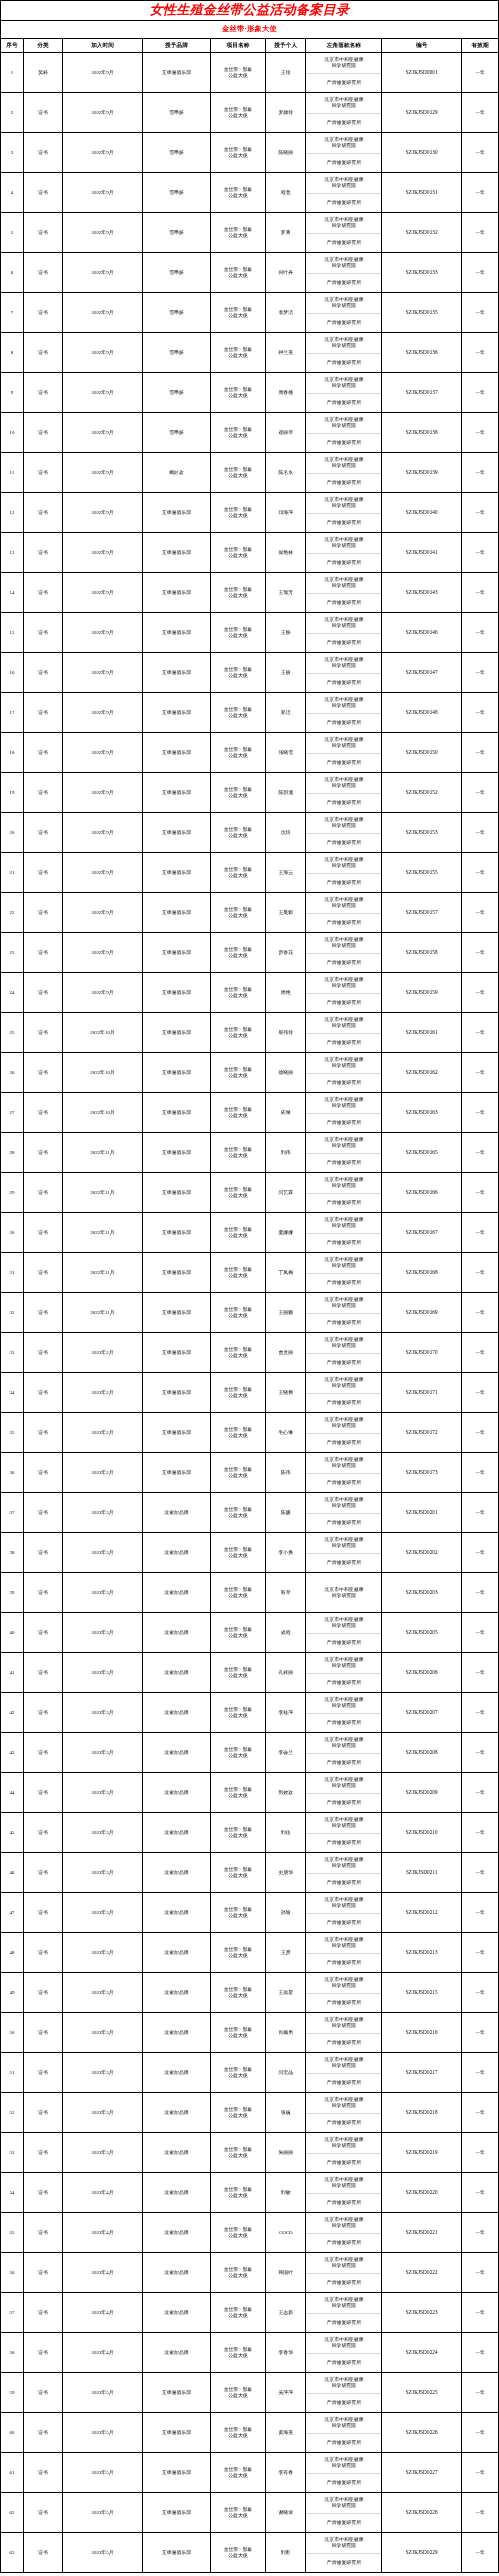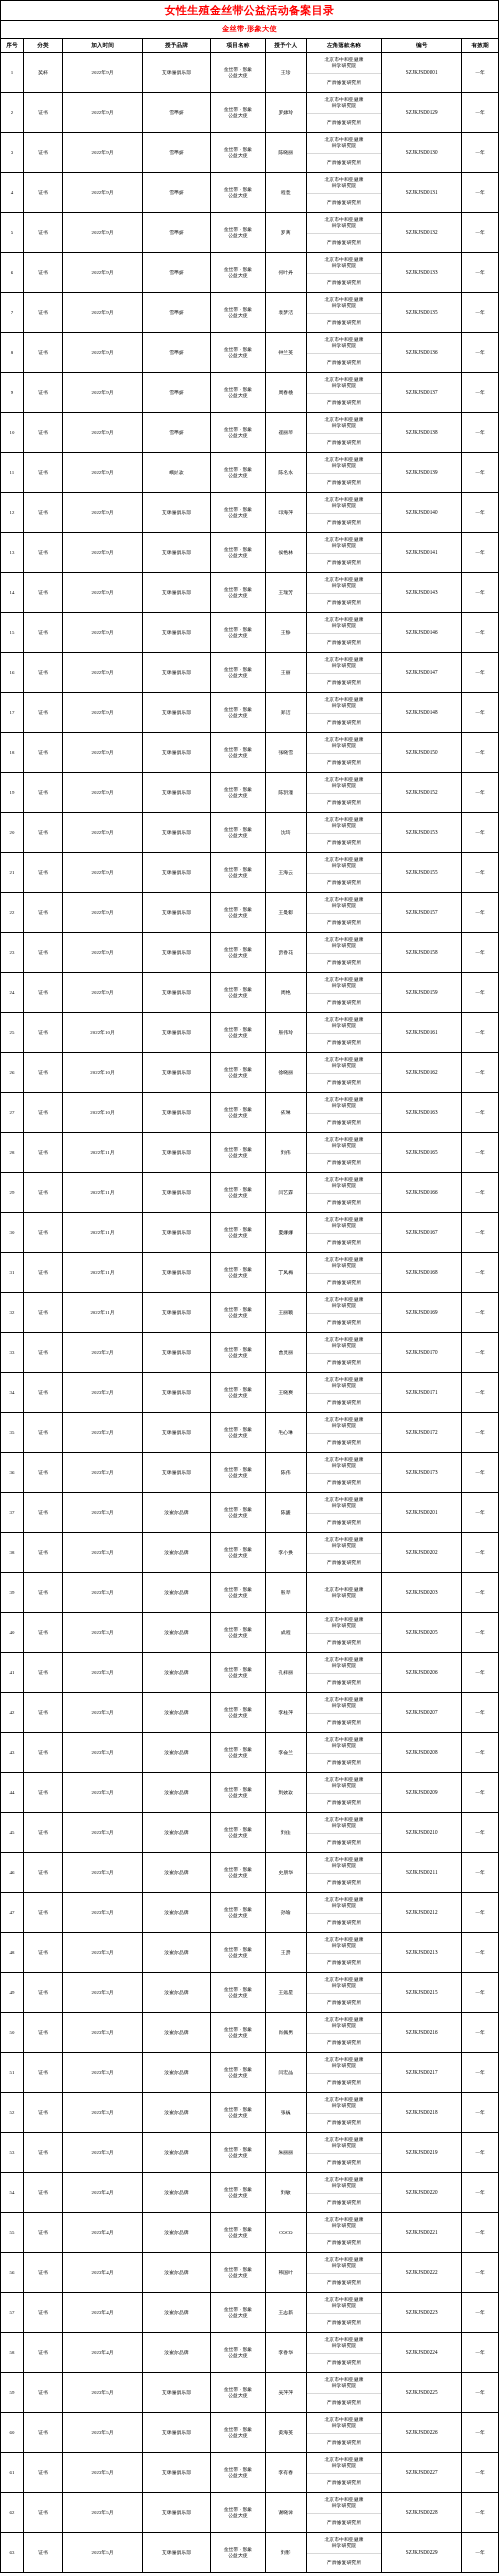--- a/index.html
+++ b/index.html
@@ -1,21 +1,21 @@
 <!DOCTYPE html>
 <html style="font-size:8.2px"><head>
 <meta charset="utf-8">
 <style>
   html,body{margin:0;padding:0;background:#fff;}
   body{font-family:"Liberation Serif","DejaVu Serif",serif;-webkit-font-smoothing:none;}
   .sheet{width:499px;margin:0;padding:0;background:#fff;box-sizing:border-box;}
   table.reg{border-collapse:collapse;table-layout:fixed;width:499px;}
   table.reg td,table.reg th{border:0.5px solid #000;padding:0;text-align:center;vertical-align:middle;color:#000;}
   .title-row td{border:1px solid #000;height:18.5px;}
-  .title-txt{color:#ff0000;font-weight:bold;font-size:11px;letter-spacing:0.3px;line-height:1.1;}
+  .title-txt{color:#ff0000;font-weight:bold;font-size:13px;letter-spacing:0.3px;line-height:1.1;font-style:italic;}
   .subtitle-row td{border:1px solid #000;height:17.5px;}
   .subtitle-txt{color:#ff0000;font-weight:bold;font-size:7.2px;letter-spacing:0.3px;line-height:1.1;}
   thead th{border:1px solid #000;height:13.4px;font-weight:bold;font-size:5.7px;}
   tbody td{font-size:4.9px;line-height:1.25;height:39px;}
   tbody tr{border-bottom:1px solid #000;}
   tbody td.sep{border-top:1px solid #000;}
   .c-idx{width:17.5px;}
   .c-cat{width:30px;}
   .c-date{width:61px;}
   .c-brand{width:52px;}

